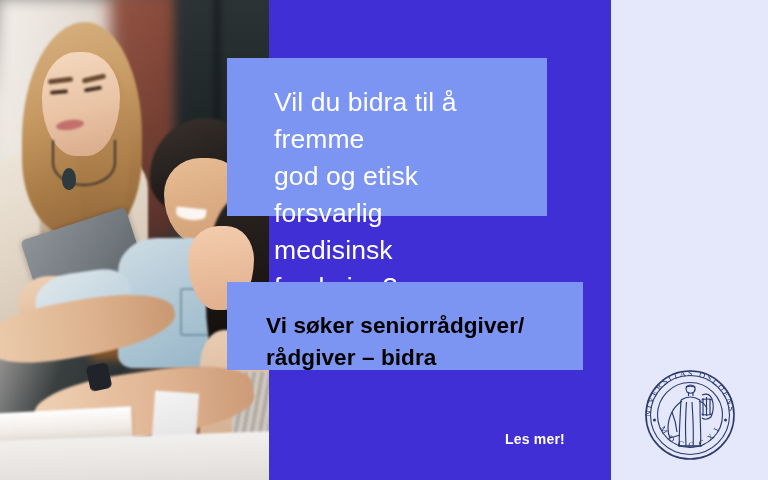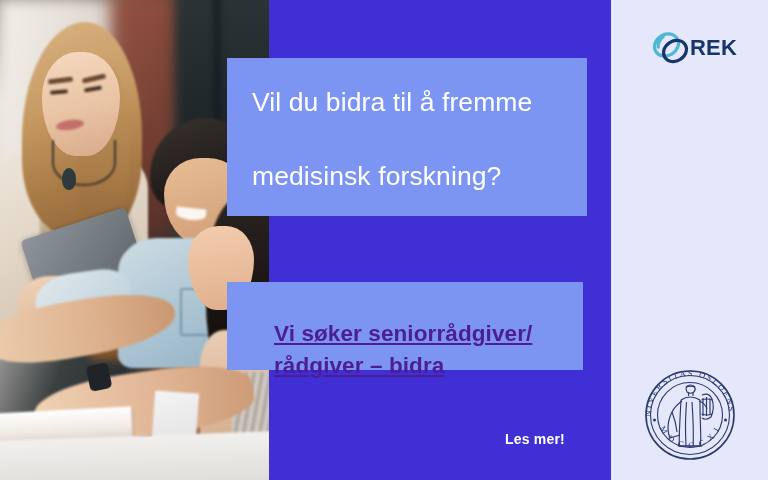--- a/index.html
+++ b/index.html
@@ -206,31 +206,30 @@
     position:absolute;left:611px;top:0;width:157px;height:480px;
     background:#E4E8FA;
   }
 
   
   .card{
     position:absolute;
     background:#7D95F2;
     box-sizing:border-box;
   }
-  .card1{left:227px;top:58px;width:360px;height:158px;padding:26px 30px 0 25px;}
+  .card1{left:227px;top:58px;width:320px;height:158px;padding:26px 30px 0 47px;}
   .card2{left:227px;top:282px;width:356px;height:88px;padding:20px 30px 0 31px;}
 
   .headline{
     margin:0;color:#ffffff;font-weight:400;font-size:26.5px;line-height:37px;
     letter-spacing:.1px;
   }
   .subline{
-    margin:16px;color:#4c1d95;font-weight:700;font-size:22.5px;line-height:32px;
+    margin:8px;color:#000000;font-weight:700;font-size:22.5px;line-height:32px;
     letter-spacing:.1px;
-    text-decoration:underline;
   }
 
   
   .cta{
     position:absolute;left:505px;top:431px;
     color:#ffffff;font-weight:700;font-size:14px;letter-spacing:.2px;
     text-decoration:none;
     text-align:right;
   }
 
@@ -298,42 +297,34 @@
     <div class="desk"></div>
   </div>
 
   <div class="mid"></div>
 
   <div class="right"></div>
 
   <div class="card card1">
     <p class="headline">
       <span>Vil du bidra til å fremme</span><br>
-      <br>
+      <span>god og etisk forsvarlig</span><br>
       <span>medisinsk forskning?</span>
     </p>
   </div>
 
   <div class="card card2">
     <p class="subline">
       <span>Vi søker seniorrådgiver/</span><br>
       <span>rådgiver – bidra</span>
     </p>
   </div>
 
   <a class="cta" href="#">Les mer!</a>
 
-  <div class="rek">
-    <svg class="mark" viewBox="0 0 44 40">
-      <ellipse cx="16.5" cy="17" rx="12.5" ry="10.5" transform="rotate(-32 16.5 17)" fill="none" stroke="#4FB6D6" stroke-width="3.2"></ellipse>
-      <ellipse cx="25" cy="23" rx="12" ry="10" transform="rotate(-32 25 23)" fill="none" stroke="#17356B" stroke-width="3.2"></ellipse>
-      <path d="M18 8.2 A12.5 10.5 0 0 0 8.3 14.5" transform="rotate(-32 16.5 17)" fill="none" stroke="#4FB6D6" stroke-width="3.2" stroke-linecap="round"></path>
-    </svg>
-    <span class="word">REK</span>
-  </div>
 
   <svg class="seal" viewBox="0 0 106 106">
     <defs>
       <path id="arcTop" d="M 14,53 A 39,39 0 0 1 92,53" fill="none"></path>
       <path id="arcBot" d="M 20,53 A 33,33 0 0 0 86,53" fill="none"></path>
     </defs>
     <circle cx="53" cy="53" r="44" fill="none" stroke="#2B3A6B" stroke-width="1.6"></circle>
     <circle cx="53" cy="53" r="39.5" fill="none" stroke="#2B3A6B" stroke-width="1.1"></circle>
     <circle cx="53" cy="53" r="32.5" fill="none" stroke="#2B3A6B" stroke-width="1.1"></circle>
 

